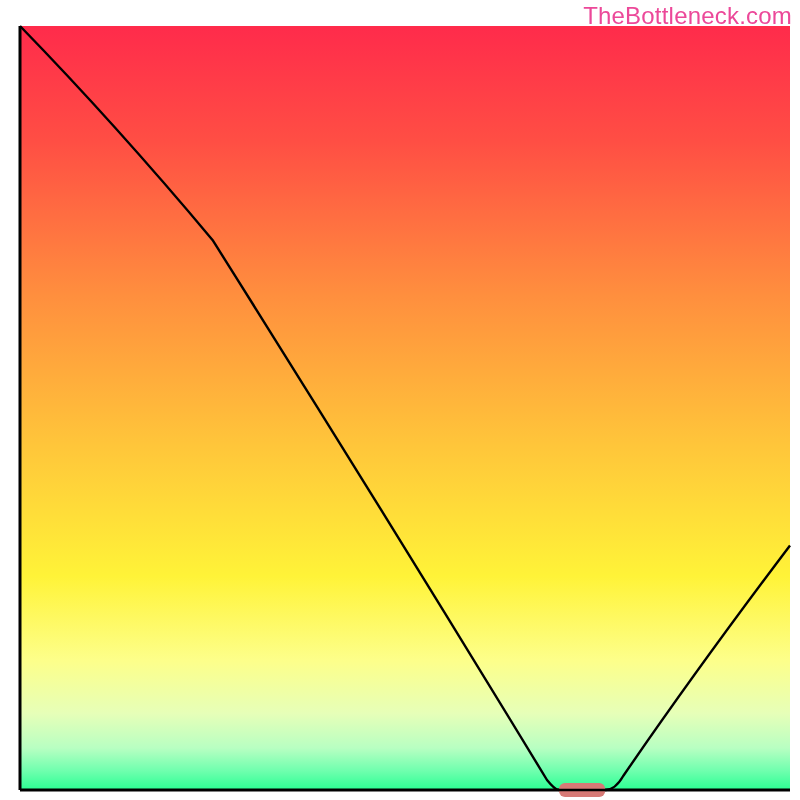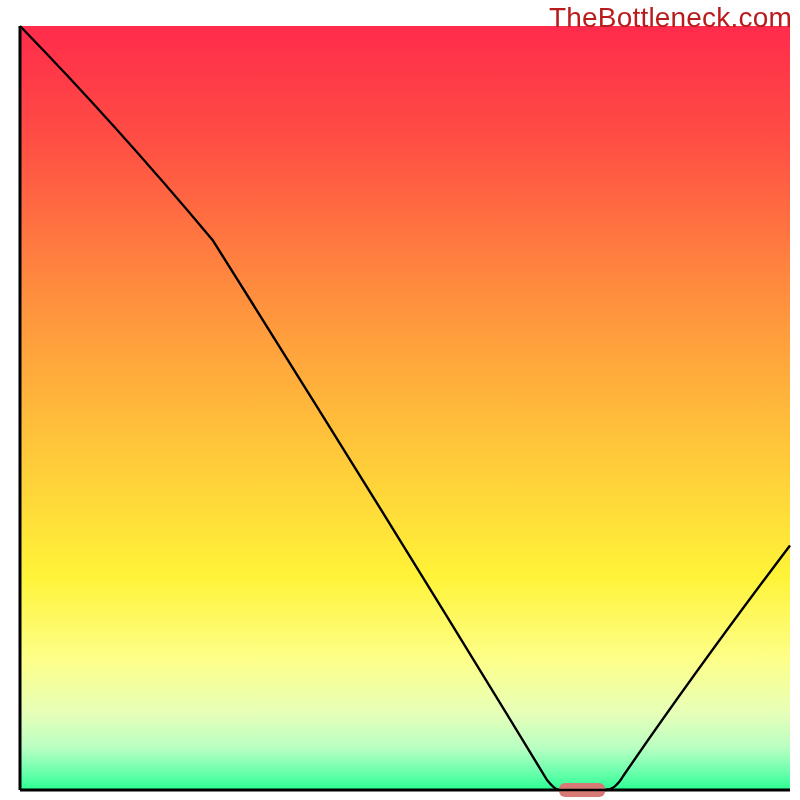--- a/index.html
+++ b/index.html
@@ -12,23 +12,23 @@
   }
   .container {
     position: relative;
     width: 800px;
     height: 800px;
   }
   .watermark {
     position: absolute;
     top: 2px;
     right: 8px;
-    font-size: 28px;
+    font-size: 24px;
     font-weight: 500;
-    color: #b91c1c;
+    color: #ec4899;
     letter-spacing: 0.2px;
   }
   svg {
     display: block;
   }
 </style>
 </head>
 <body>
 <div class="container">
 

